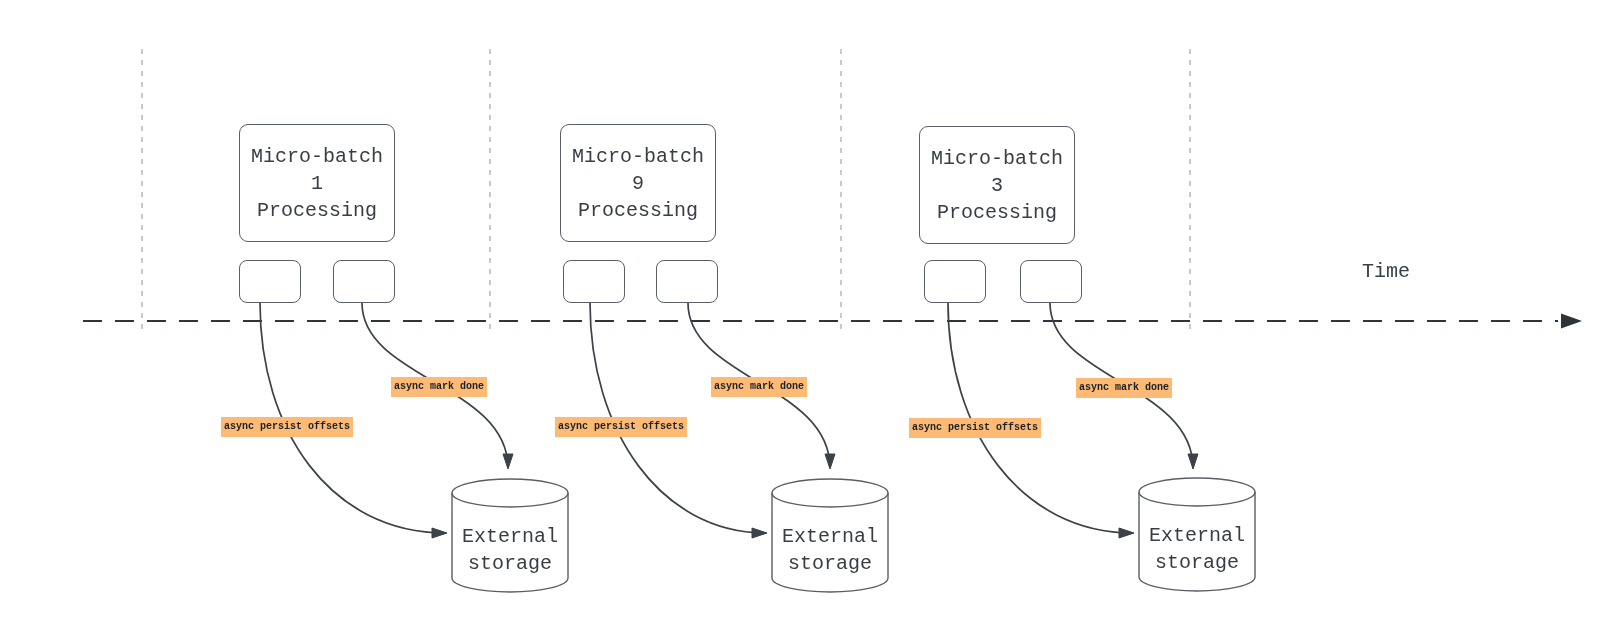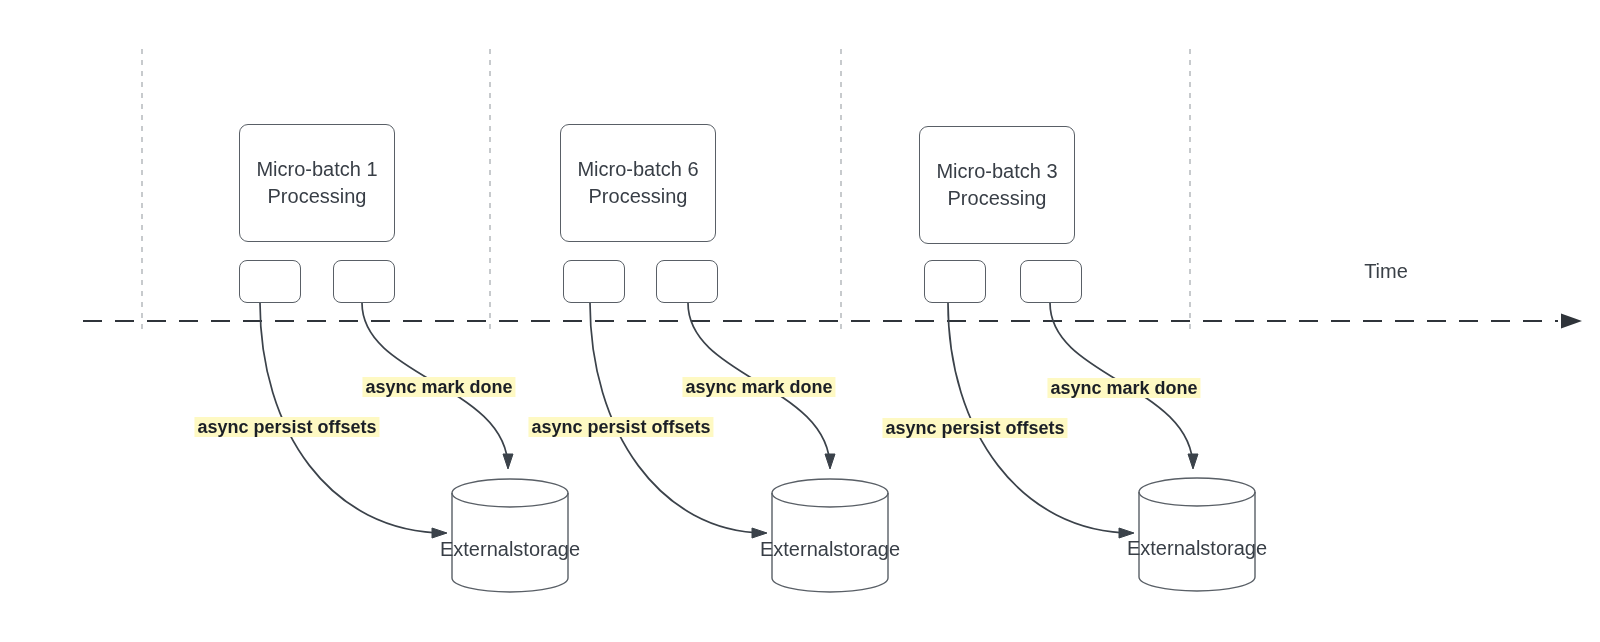--- a/index.html
+++ b/index.html
@@ -9,47 +9,47 @@
     --timeline:#2f343a;
     --box-text:#383e46;
     --label-text:#1b1f26;
   }
   *{margin:0;padding:0;box-sizing:border-box;}
   html,body{background:#ffffff;}
   body{
     width:1600px;height:642px;position:relative;overflow:hidden;
     font-family:"Liberation Sans","DejaVu Sans",sans-serif;
   }
-  .canvas{position:absolute;inset:0;}
+  .canvas{position:absolute;inset:0;font-family:Liberation Mono, monospace;}
   svg.lines{position:absolute;left:0;top:0;z-index:1;}
 
   .proc-box{
     position:absolute;width:156px;height:118px;
     background:#ffffff;border:1.4px solid var(--shape-stroke);border-radius:9px;
     display:flex;flex-direction:column;align-items:center;justify-content:center;
     z-index:2;
   }
   .proc-box .tline{
     display:block;font-size:20px;line-height:27px;color:var(--box-text);text-align:center;
   }
   .mini-rect{
     position:absolute;width:62px;height:43px;
     background:#ffffff;border:1.4px solid var(--shape-stroke);border-radius:8px;
     z-index:2;
   }
   .edge-label{
     position:absolute;z-index:3;transform:translateX(-50%);
-    background:#fef9c3;padding:0 3px;white-space:nowrap;
-    font-size:18px;font-weight:700;color:var(--label-text);line-height:20px;
+    background:#fdba74;padding:0 3px;white-space:nowrap;
+    font-size:10px;font-weight:700;color:var(--label-text);line-height:20px;
   }
   .cylinder{position:absolute;width:118px;height:115px;z-index:2;}
   .cylinder svg{position:absolute;left:0;top:0;}
   .cyl-text{
     position:absolute;left:0;right:0;top:30px;bottom:2px;
-    display:flex;flex-direction:row;align-items:center;justify-content:center;
+    display:flex;flex-direction:column;align-items:center;justify-content:center;
     z-index:2;
   }
   .cyl-text .tline{
     display:block;font-size:20px;line-height:27px;color:var(--box-text);text-align:center;
   }
   .time-label{
     position:absolute;z-index:2;transform:translateX(-50%);
     font-size:20px;color:#3a4047;line-height:21px;text-align:center;
   }
 </style>
@@ -100,21 +100,21 @@
       <path d="M1,15 A58,14 0 0 1 117,15 L117,100 A58,14 0 0 1 1,100 Z" fill="#ffffff" stroke="#595f66" stroke-width="1.4"></path>
       <path d="M1,15 A58,14 0 0 0 117,15" fill="none" stroke="#595f66" stroke-width="1.4"></path>
     </svg>
     <div class="cyl-text">
       <span class="tline">External</span>
       <span class="tline">storage</span>
     </div>
   </div>
 
   <div class="proc-box" style="left:560px;top:124px">
-    <span class="tline">Micro-batch 6</span>
+    <span class="tline">Micro-batch 9</span>
     <span class="tline">Processing</span>
   </div>
   <div class="mini-rect" style="left:563px;top:260px"></div>
   <div class="mini-rect" style="left:656px;top:260px"></div>
   <div class="edge-label" style="left:621px;top:417px">async persist offsets</div>
   <div class="edge-label" style="left:759px;top:377px">async mark done</div>
   <div class="cylinder" style="left:771px;top:478px">
     <svg width="118" height="115" viewBox="0 0 118 115">
       <path d="M1,15 A58,14 0 0 1 117,15 L117,100 A58,14 0 0 1 1,100 Z" fill="#ffffff" stroke="#595f66" stroke-width="1.4"></path>
       <path d="M1,15 A58,14 0 0 0 117,15" fill="none" stroke="#595f66" stroke-width="1.4"></path>

